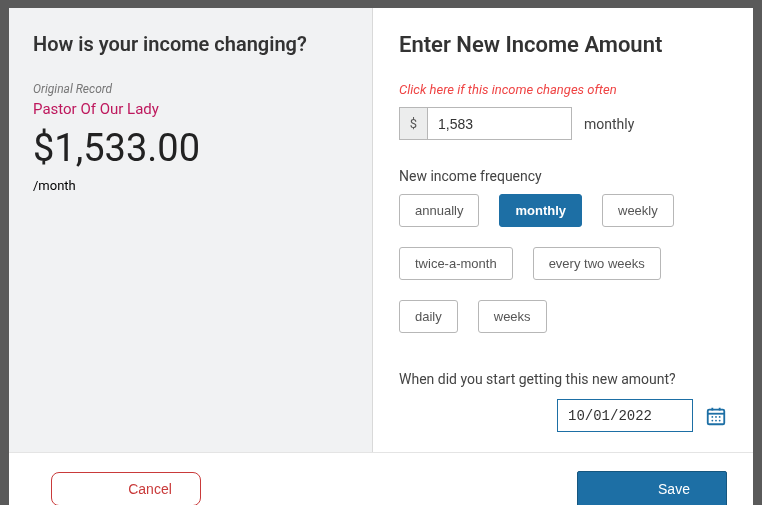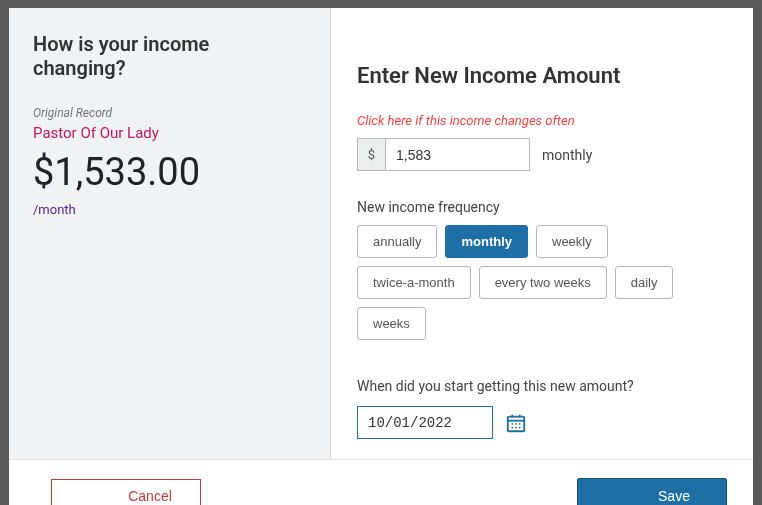--- a/index.html
+++ b/index.html
@@ -22,21 +22,21 @@
       width: 744px;
       background: #fff;
       display: flex;
       flex-direction: column;
     }
     .modal-body {
       display: flex;
       flex: 1;
     }
     .left-panel {
-      width: 322px;
+      width: 364px;
       background: #f1f2f3;
       padding: 24px 24px 24px 24px;
       border-right: 1px solid #d9d9d9;
     }
     .left-heading {
       font-size: 20px;
       font-weight: 600;
       color: #333;
       margin-bottom: 26px;
     }
@@ -53,27 +53,26 @@
     }
     .orig-amount {
       font-size: 38px;
       font-weight: 400;
       color: #222;
       line-height: 1.1;
       margin-bottom: 8px;
     }
     .orig-freq {
       font-size: 13px;
-      color: #4c1d95;
+      color: #000000;
     }
 
     .right-panel {
       flex: 1;
       padding: 24px 26px 20px 26px;
-      margin-top: 31px;
     }
     .right-heading {
       font-size: 22px;
       font-weight: 600;
       color: #333;
       margin-bottom: 22px;
     }
     .field-label {
       font-size: 14px;
       color: #444;
@@ -114,21 +113,21 @@
       outline: none;
     }
     .per-label {
       margin-left: 12px;
       font-size: 14px;
       color: #444;
     }
     .freq-group {
       display: flex;
       flex-wrap: wrap;
-      gap: 8px;
+      gap: 20px;
       margin-top: 10px;
       margin-bottom: 38px;
     }
     .freq-btn {
       border: 1px solid #b7b7b7;
       background: #fff;
       color: #555;
       font-size: 13px;
       padding: 8px 15px;
       border-radius: 3px;
@@ -138,20 +137,21 @@
       background: #1d6fa5;
       border-color: #1d6fa5;
       color: #fff;
       font-weight: 600;
     }
     .date-row {
       display: flex;
       align-items: center;
       gap: 12px;
       margin-top: 12px;
+      justify-content: flex-end;
     }
     .date-input {
       height: 33px;
       width: 136px;
       border: 1px solid #1d6fa5;
       padding: 0 10px;
       font-size: 14px;
       font-family: "Courier New", monospace;
       color: #333;
       outline: none;
@@ -171,21 +171,21 @@
       align-items: center;
       background: #fff;
     }
     .btn-cancel {
       width: 150px;
       height: 34px;
       border: 1px solid #c93a3a;
       background: #fff;
       color: #c93a3a;
       font-size: 14px;
-      border-radius: 0;
+      border-radius: 8px;
       cursor: pointer;
       padding-left: 48px;
     }
     .btn-save {
       width: 150px;
       height: 36px;
       background: #1d6fa5;
       border: 1px solid #15567f;
       color: #fff;
       font-size: 14px;

